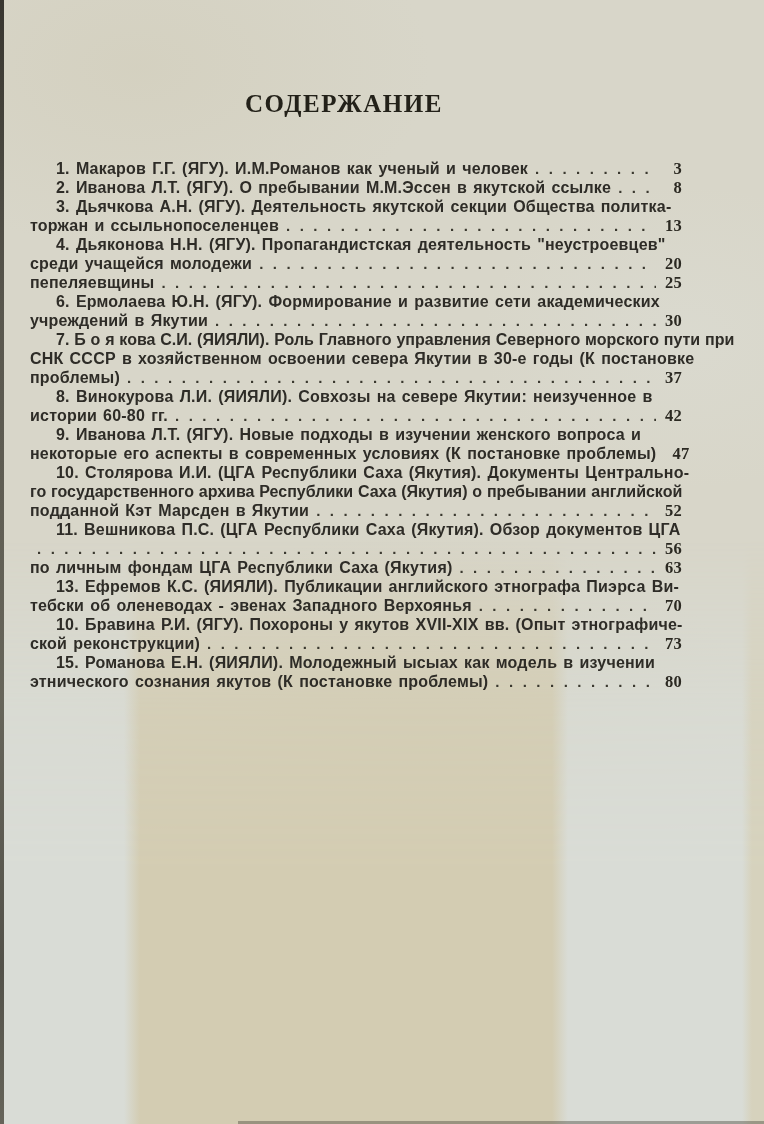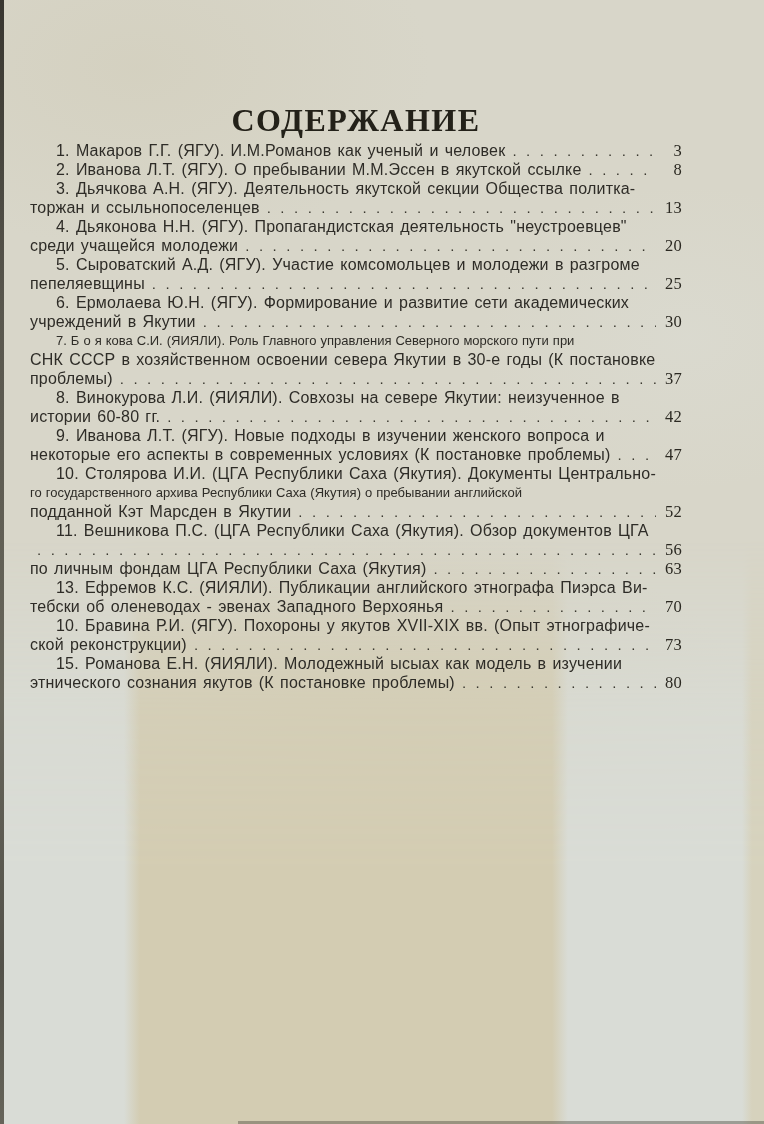--- a/index.html
+++ b/index.html
@@ -42,40 +42,40 @@
     background:linear-gradient(to bottom,#26241f,#4b4940 28%,#5a584d 62%,#44423a 86%,#59574c);
     opacity:.9;
   }
   .edge-bottom{
     position:absolute;left:238px;right:0;bottom:0;height:3px;
     background:rgba(58,55,45,.38);
   }
   .content{position:absolute;left:30px;top:0;width:652px;}
   .title{
     position:absolute;top:86px;left:0;width:100%;
-    margin:16px;
+    margin:4px;
     text-align:center;
     transform:translateX(-16px);
     font-family:"Liberation Serif","DejaVu Serif",serif;
     font-weight:bold;
-    font-size:32px;
+    font-size:25px;
     letter-spacing:1.5px;
     color:#232119;
   }
   .entries{
-    position:absolute;top:141px;left:0;width:652px;
+    position:absolute;top:159px;left:0;width:652px;
     font-size:16px;line-height:19px;
-    letter-spacing:.2px;word-spacing:1.5px;
+    letter-spacing:.2px;word-spacing:1.5px;font-weight:bold;
   }
   .line{white-space:pre;}
   .first{padding-left:26px;}
   .lastline{display:flex;align-items:baseline;}
   .lastline .text{white-space:pre;flex:0 0 auto;}
   .lastline .text.first{padding-left:26px;}
-  .tight{font-size:13px;letter-spacing:0;word-spacing:.4px;}
+  .tight{font-size:16px;letter-spacing:0;word-spacing:.4px;}
   .dots{
     flex:1 1 auto;min-width:0;
     overflow:hidden;white-space:nowrap;
     padding-left:7px;
     letter-spacing:9.5px;
     font-size:15px;
     color:#3a382f;
   }
   .pagenum{
     flex:0 0 auto;
@@ -105,21 +105,20 @@
         </div>
         <div class="entry">
           <div class="line first">3. Дьячкова А.Н. (ЯГУ). Деятельность якутской секции Общества политка-</div>
           <div class="line lastline"><span class="text">торжан и ссыльнопоселенцев</span><span class="dots">......................................................................</span><span class="pagenum">13</span></div>
         </div>
         <div class="entry">
           <div class="line first">4. Дьяконова Н.Н. (ЯГУ). Пропагандистская деятельность "неустроевцев"</div>
           <div class="line lastline"><span class="text">среди учащейся молодежи</span><span class="dots">......................................................................</span><span class="pagenum">20</span></div>
         </div>
         <div class="entry">
-          <div class="line first">5. Сыроватский А.Д. (ЯГУ). Участие комсомольцев и молодежи в разгроме</div>
           <div class="line lastline"><span class="text">пепеляевщины</span><span class="dots">......................................................................</span><span class="pagenum">25</span></div>
         </div>
         <div class="entry">
           <div class="line first">6. Ермолаева Ю.Н. (ЯГУ). Формирование и развитие сети академических</div>
           <div class="line lastline"><span class="text">учреждений в Якутии</span><span class="dots">......................................................................</span><span class="pagenum">30</span></div>
         </div>
         <div class="entry">
           <div class="line first tight">7. Б о я кова С.И. (ЯИЯЛИ). Роль Главного управления Северного морского пути при</div>
           <div class="line">СНК СССР в хозяйственном освоении севера Якутии в 30-е годы (К постановке</div>
           <div class="line lastline"><span class="text">проблемы)</span><span class="dots">......................................................................</span><span class="pagenum">37</span></div>

